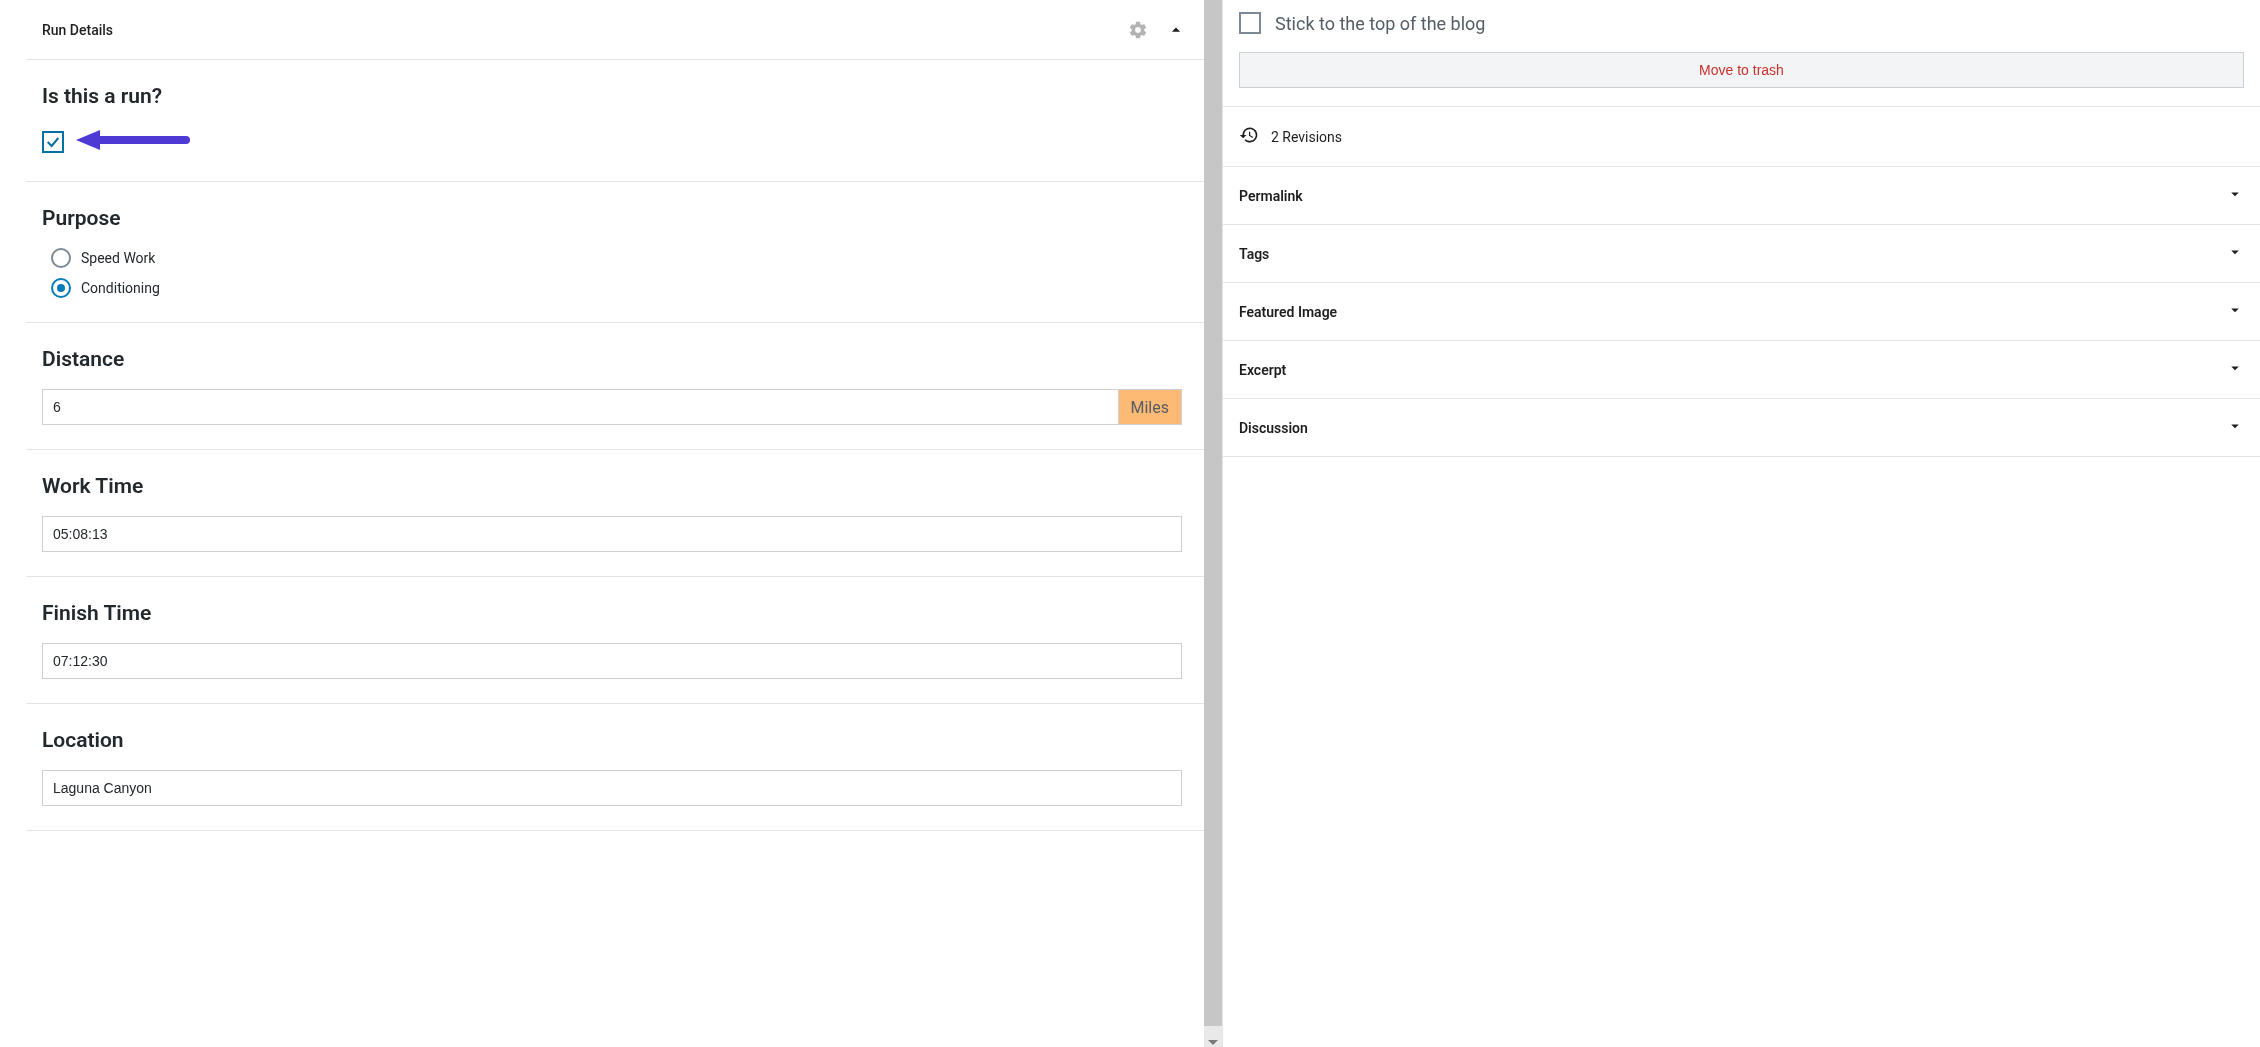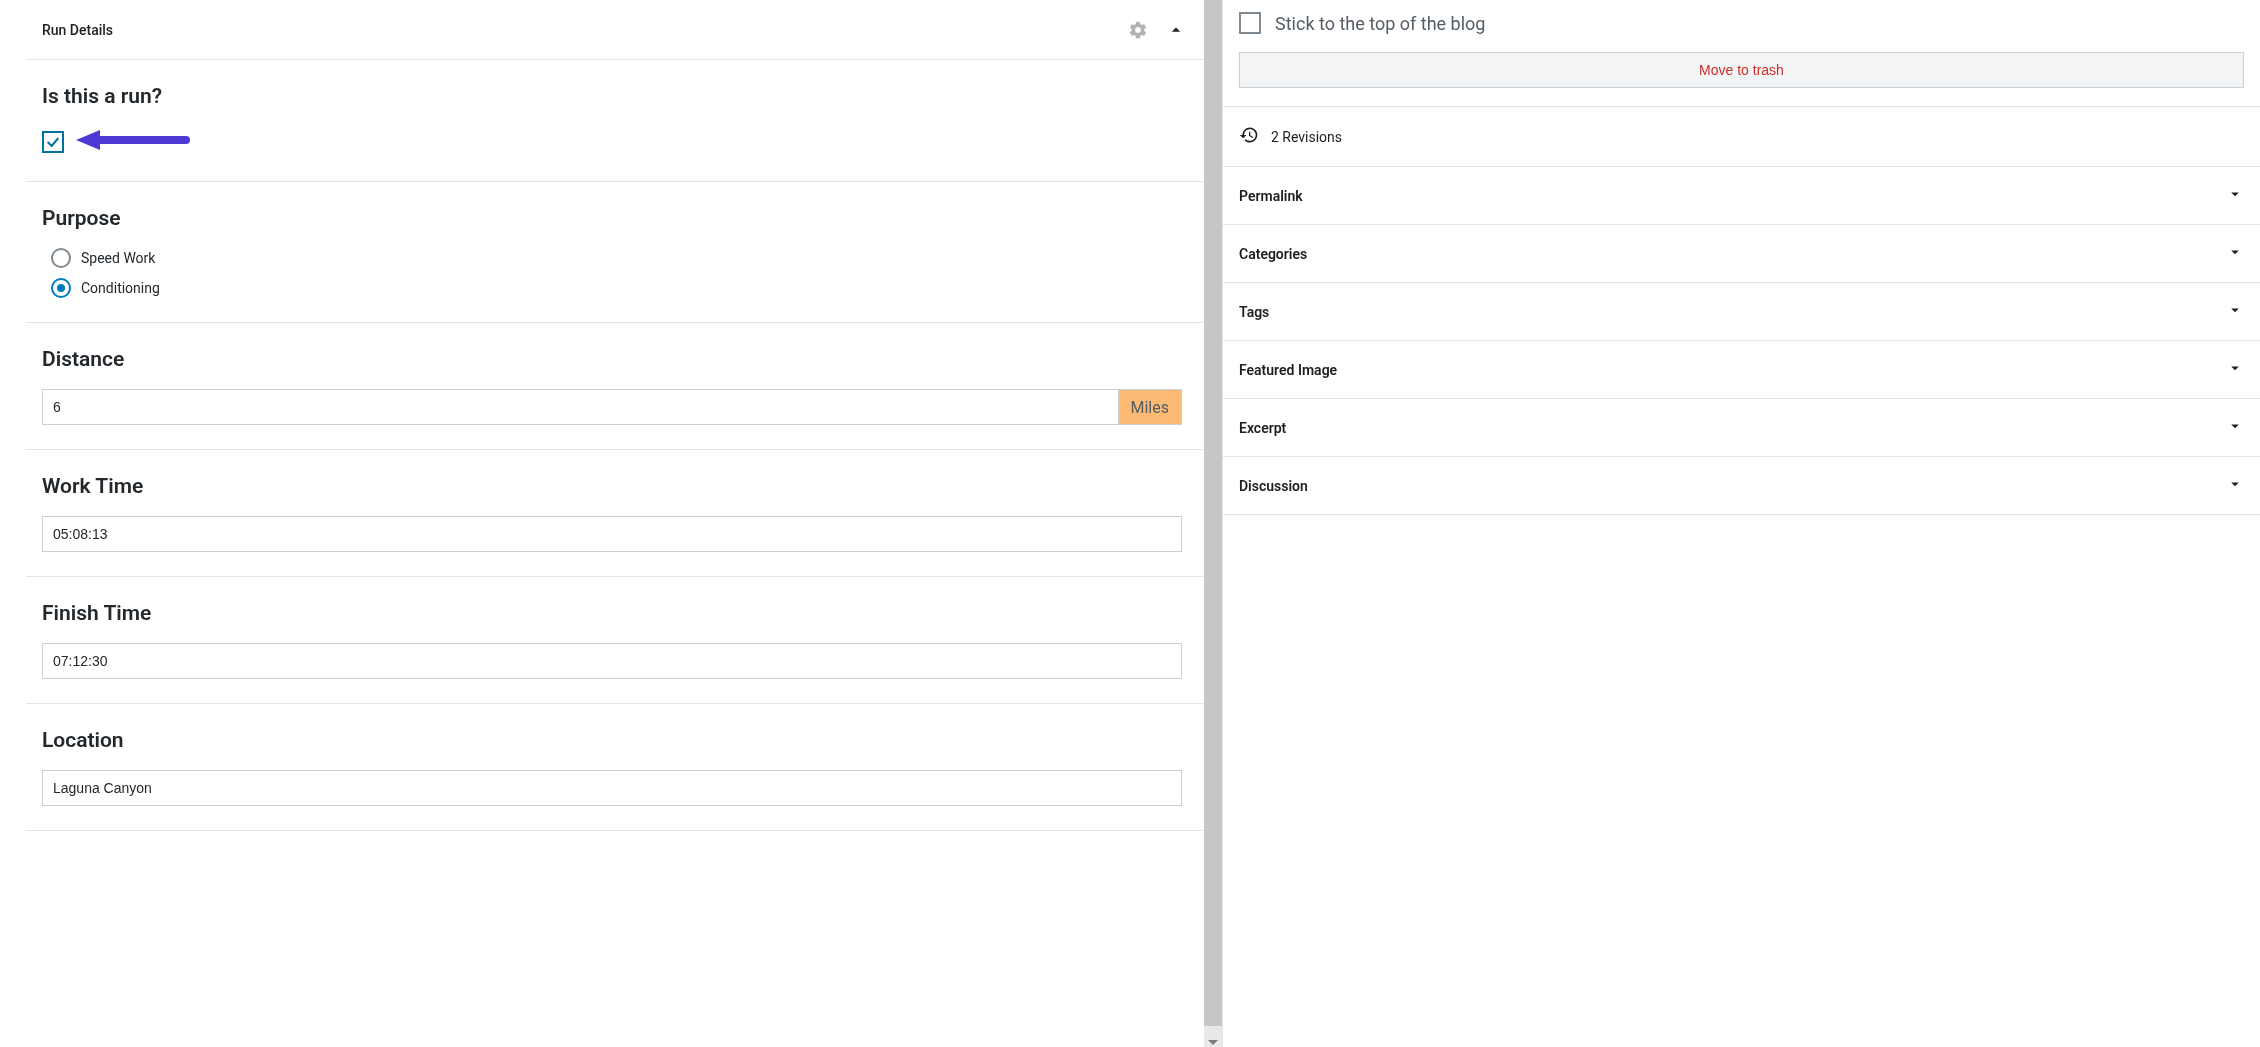--- a/index.html
+++ b/index.html
@@ -310,28 +310,20 @@
 
     <div class="sb-section">
       <div class="sb-section-head">
         <span>Permalink</span>
         <span class="chev-down"><svg viewBox="0 0 24 24">
               <path d="M7 10l5 5 5-5z"></path>
             </svg></span>
       </div>
     </div>
 
-    <div class="sb-section">
-      <div class="sb-section-head">
-        <span>Categories</span>
-        <span class="chev-down"><svg viewBox="0 0 24 24">
-              <path d="M7 10l5 5 5-5z"></path>
-            </svg></span>
-      </div>
-    </div>
 
     <div class="sb-section">
       <div class="sb-section-head">
         <span>Tags</span>
         <span class="chev-down"><svg viewBox="0 0 24 24">
               <path d="M7 10l5 5 5-5z"></path>
             </svg></span>
       </div>
     </div>
 

